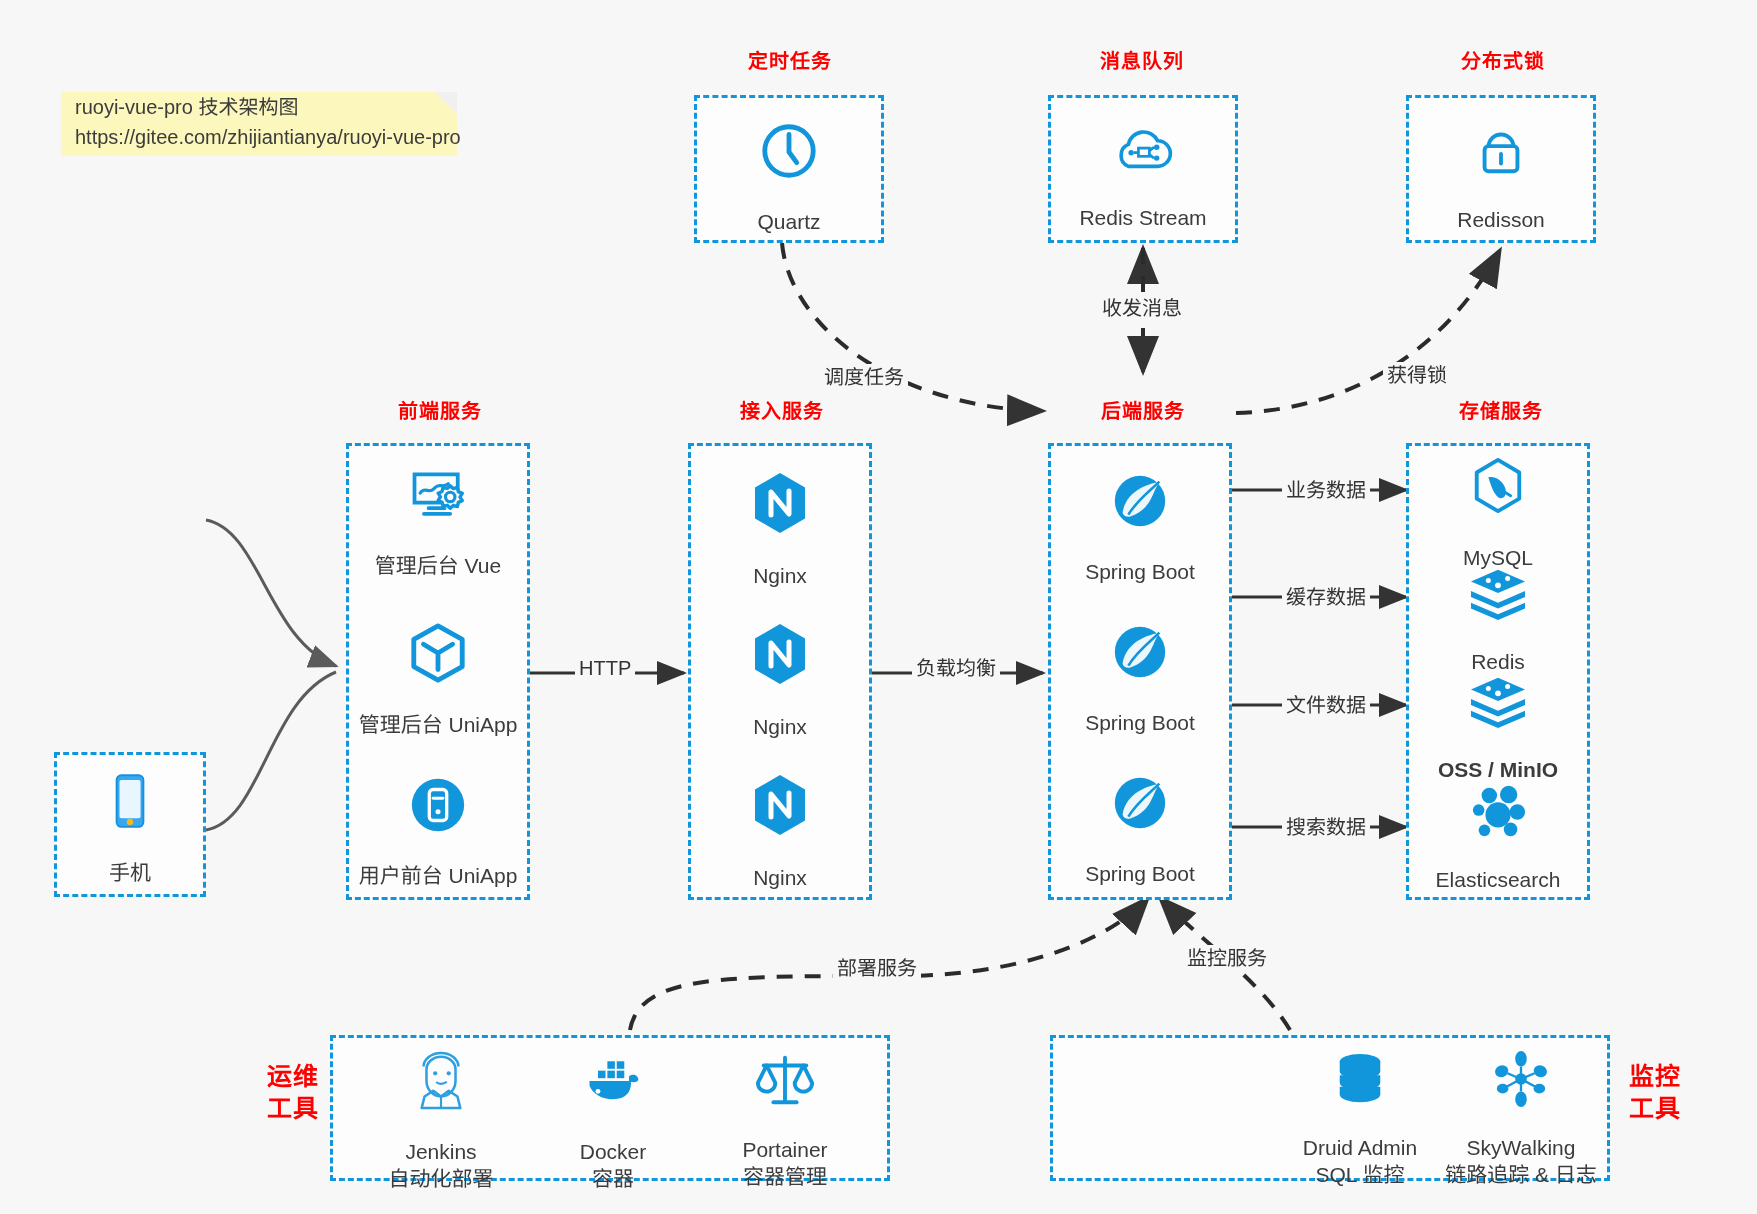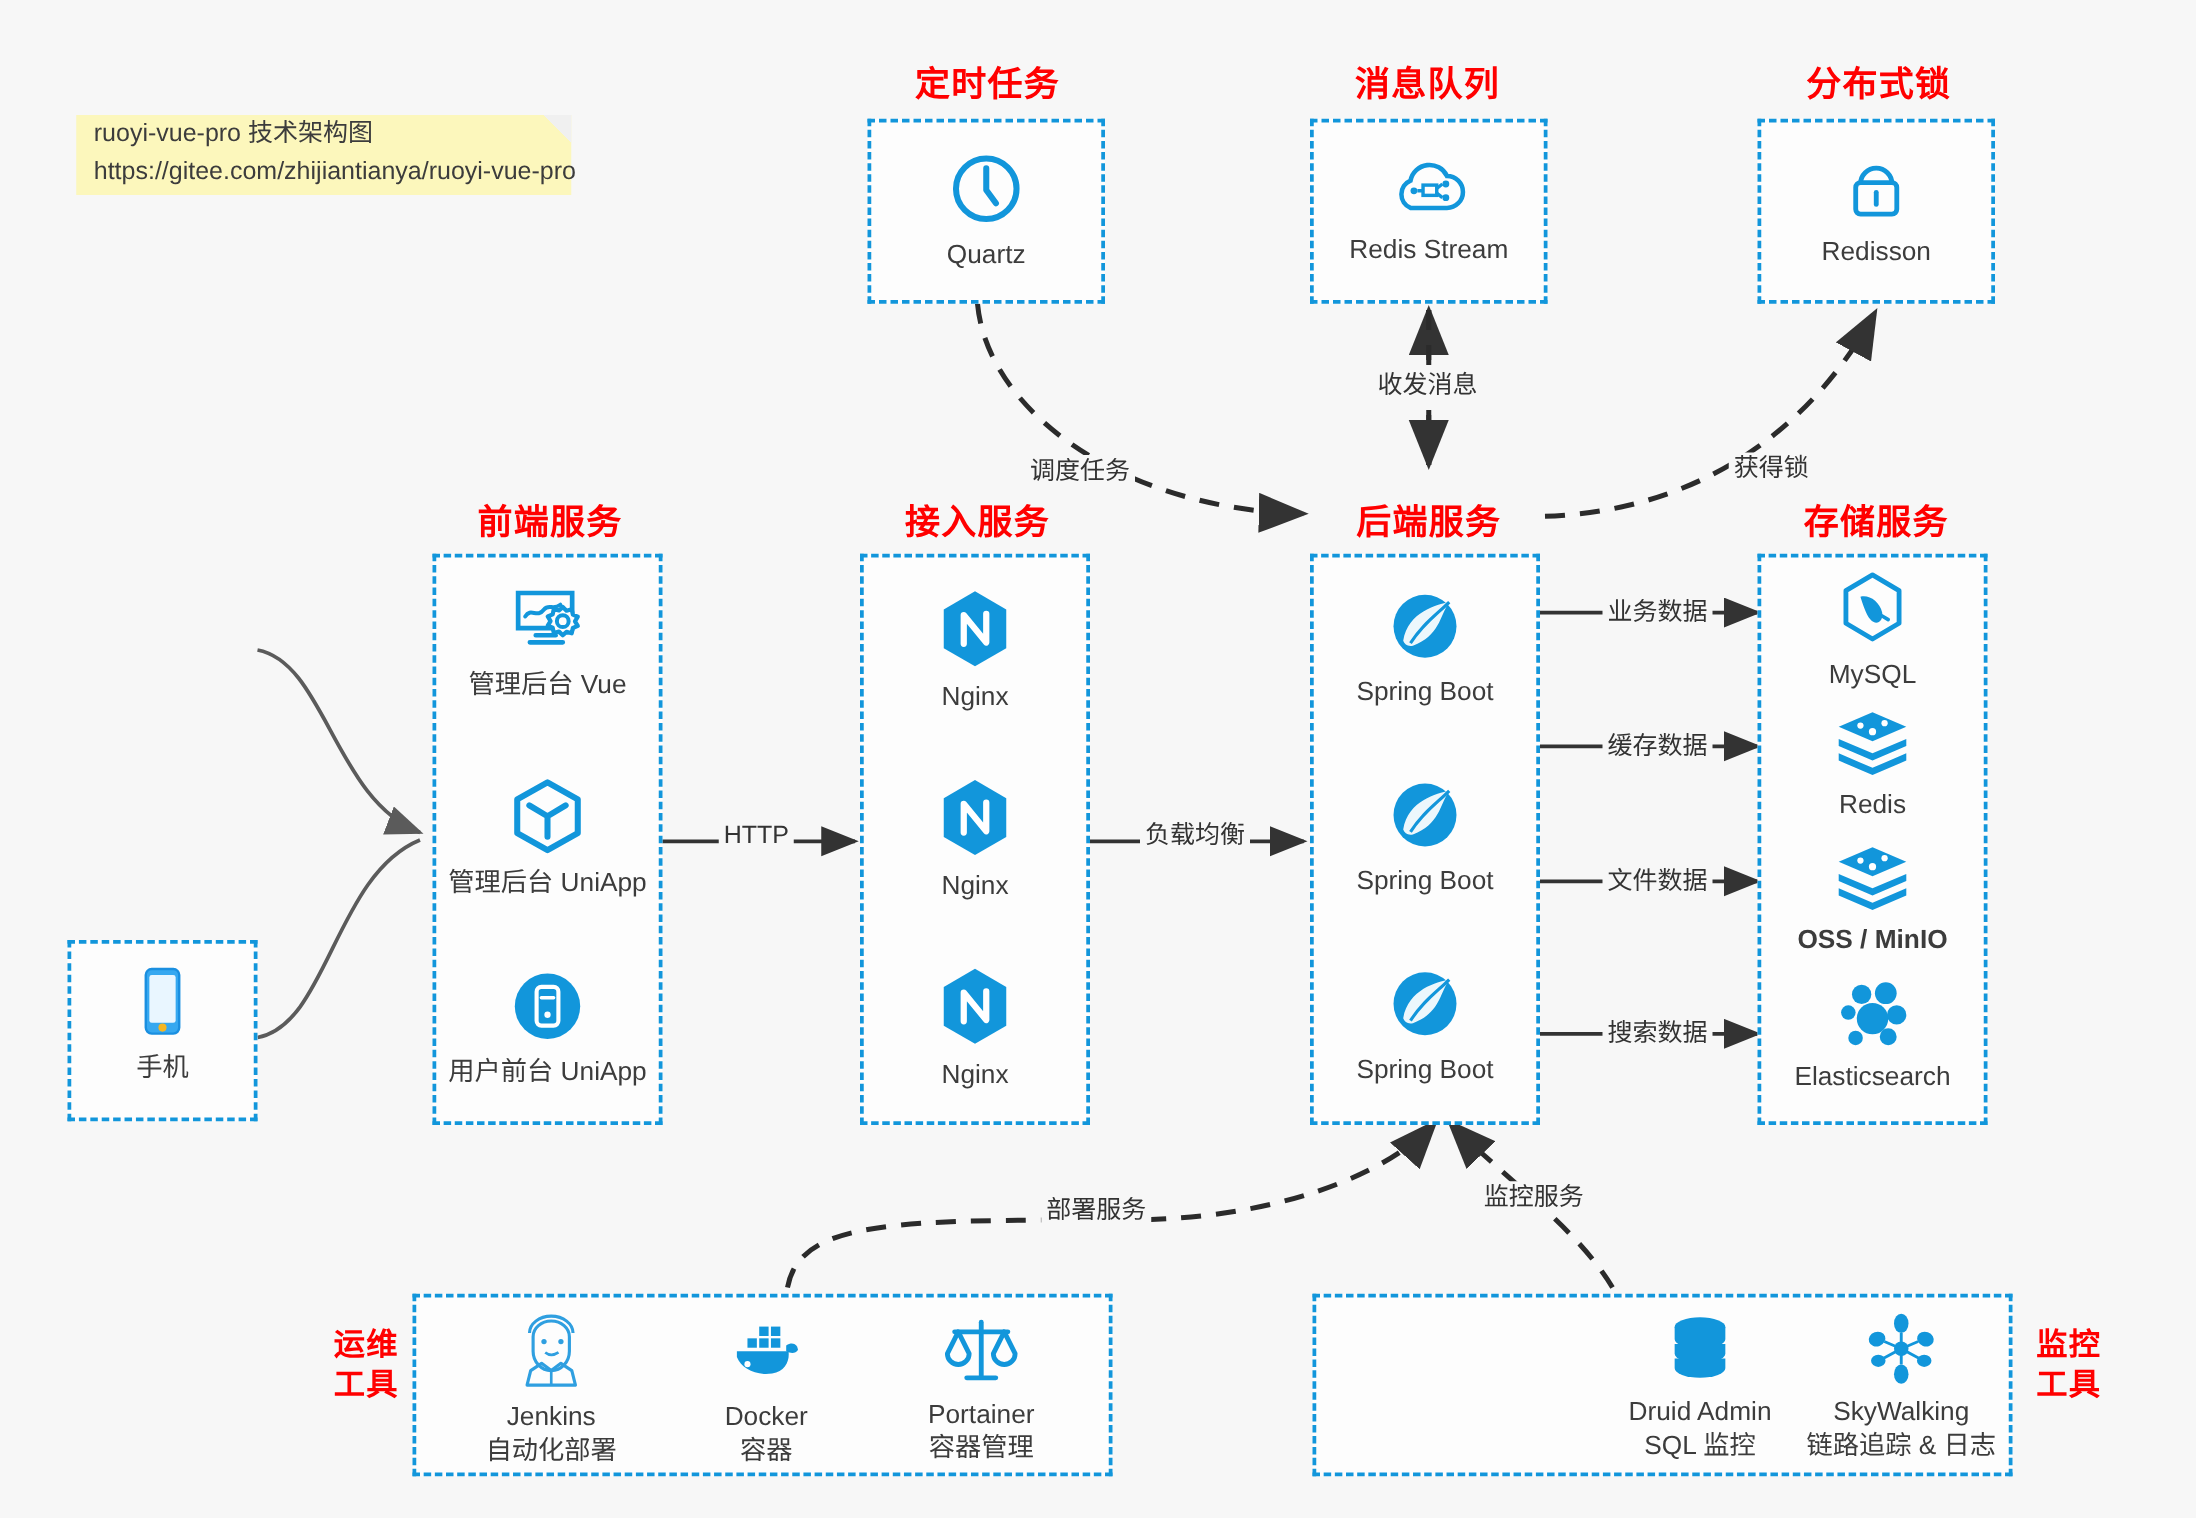--- a/index.html
+++ b/index.html
@@ -33,36 +33,36 @@
   .grp{
     position:absolute;
     border:3px dashed #1296db;
     background:#fdfdfd;
     box-sizing:border-box;
   }
   .grp-title{
     position:absolute;
     color:#ff0000;
     font-weight:bold;
-    font-size:28px;
+    font-size:20px;
     text-align:center;
     white-space:nowrap;
     letter-spacing:1px;
   }
   .grp-title.side{font-size:25px;line-height:32px;}
 
   
   .node{
     position:absolute;
     display:flex;flex-direction:column;align-items:center;justify-content:flex-start;
     text-align:center;
   }
   .node .ico{display:block;line-height:0;}
   .cap{
-    font-size:21px;color:#3c3c3c;margin-top:8px;white-space:nowrap;line-height:27px;
+    font-size:21px;color:#3c3c3c;margin-top:26px;white-space:nowrap;line-height:27px;
   }
   .cap2{font-size:21px;color:#3c3c3c;white-space:nowrap;line-height:27px;}
 
   
   .elabel{
     position:absolute;
     background:#f7f7f7;
     font-size:20px;color:#333;
     padding:1px 4px;
     white-space:nowrap;

